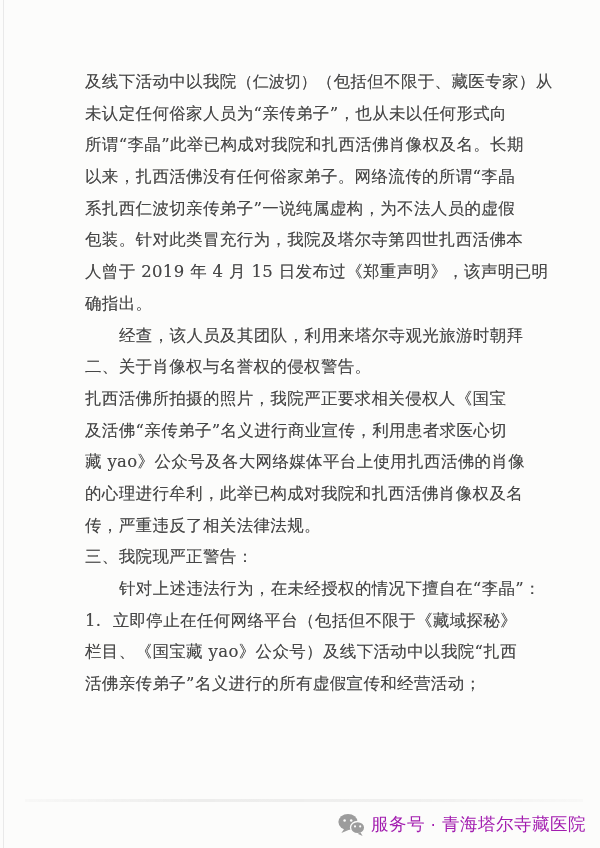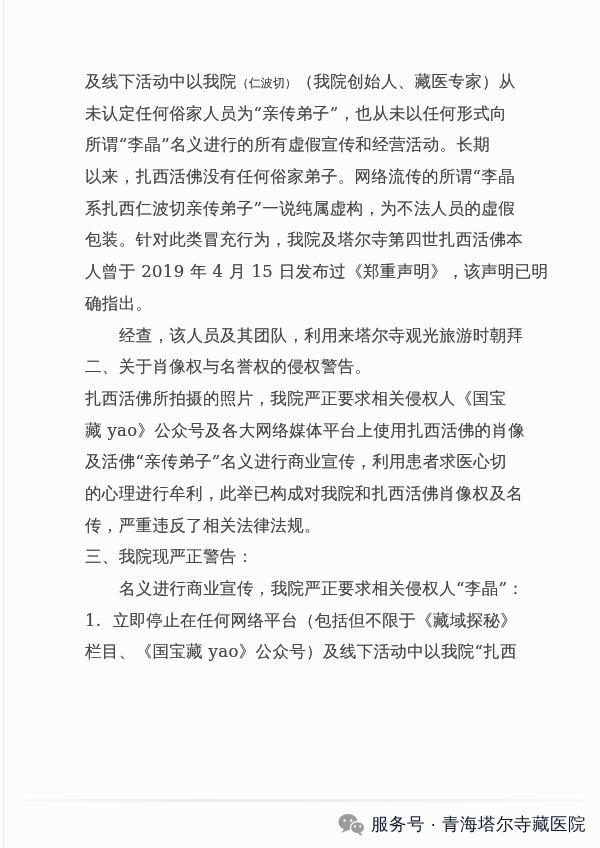--- a/index.html
+++ b/index.html
@@ -50,85 +50,86 @@
     letter-spacing: 0.35px;
     text-shadow: 0 0 0.5px rgba(80,80,80,0.55);
   }
   .line {
     height: 31.7px;
     line-height: 31.7px;
     white-space: pre;
   }
   .line.indent { padding-left: 34px; }
   .seg.small {
-    font-size: 12px;
+    font-size: 16px;
     letter-spacing: 0;
   }
   .footer {
     position: absolute;
     top: 811px;
     right: 14px;
     height: 26px;
     display: flex;
     align-items: center;
     gap: 6px;
-    color: #0f172a;
+    color: #a21caf;
     font-family: "Liberation Sans", "DejaVu Sans", sans-serif;
     font-size: 17.5px;
     letter-spacing: 0.5px;
   }
   .footer .wx-icon { display: inline-flex; }
 </style>
 </head>
 <body>
 
 <div class="stage">
 
   <div class="scan-edge-left"></div>
 
   <div class="doc" id="doc">
-  <div class="line"><span class="seg pre">及线下活动中以我院</span><span class="seg small">（仁波切）</span><span class="seg post">（我院创始人、藏医专家）从</span></div>
+  <div class="line"><span class="seg pre">及线下活动中以我院</span><span class="seg small">（仁波切）</span><span class="seg post">（包括但不限于、藏医专家）从</span></div>
 
   <div class="line"><span class="seg pre">未认定任何俗家人员为“亲传弟子”，也从未以任何形式向</span><span class="seg small"></span><span class="seg post"></span></div>
 
-  <div class="line"><span class="seg pre">所谓“李晶”名义进行的所有虚假宣传和经营活动。长期</span><span class="seg small"></span><span class="seg post"></span></div>
+  <div class="line"><span class="seg pre">所谓“李晶”此举已构成对我院和扎西活佛肖像权及名。长期</span><span class="seg small"></span><span class="seg post"></span></div>
 
   <div class="line"><span class="seg pre">以来，扎西活佛没有任何俗家弟子。网络流传的所谓“李晶</span><span class="seg small"></span><span class="seg post"></span></div>
 
   <div class="line"><span class="seg pre">系扎西仁波切亲传弟子”一说纯属虚构，为不法人员的虚假</span><span class="seg small"></span><span class="seg post"></span></div>
 
   <div class="line"><span class="seg pre">包装。针对此类冒充行为，我院及塔尔寺第四世扎西活佛本</span><span class="seg small"></span><span class="seg post"></span></div>
 
   <div class="line"><span class="seg pre">人曾于 2019 年 4 月 15 日发布过《郑重声明》，该声明已明</span><span class="seg small"></span><span class="seg post"></span></div>
 
   <div class="line"><span class="seg pre">确指出。</span><span class="seg small"></span><span class="seg post"></span></div>
 
   <div class="line indent"><span class="seg pre">经查，该人员及其团队，利用来塔尔寺观光旅游时朝拜</span><span class="seg small"></span><span class="seg post"></span></div>
 
   <div class="line"><span class="seg pre">二、关于肖像权与名誉权的侵权警告。</span><span class="seg small"></span><span class="seg post"></span></div>
 
   <div class="line"><span class="seg pre">扎西活佛所拍摄的照片，我院严正要求相关侵权人《国宝</span><span class="seg small"></span><span class="seg post"></span></div>
 
+  <div class="line"><span class="seg pre">及活佛“亲传弟子”名义进行商业宣传，利用患者求医心切</span><span class="seg small"></span><span class="seg post"></span></div>
+
   <div class="line"><span class="seg pre">藏 yao》公众号及各大网络媒体平台上使用扎西活佛的肖像</span><span class="seg small"></span><span class="seg post"></span></div>
-
-  <div class="line"><span class="seg pre">及活佛“亲传弟子”名义进行商业宣传，利用患者求医心切</span><span class="seg small"></span><span class="seg post"></span></div>
 
   <div class="line"><span class="seg pre">的心理进行牟利，此举已构成对我院和扎西活佛肖像权及名</span><span class="seg small"></span><span class="seg post"></span></div>
 
 
   <div class="line"><span class="seg pre">传，严重违反了相关法律法规。</span><span class="seg small"></span><span class="seg post"></span></div>
 
   <div class="line"><span class="seg pre">三、我院现严正警告：</span><span class="seg small"></span><span class="seg post"></span></div>
 
-  <div class="line indent"><span class="seg pre">名义进行商业宣传，我院严正要求相关侵权人“李晶”：</span><span class="seg small"></span><span class="seg post"></span></div>
+  <div class="line indent"><span class="seg pre">针对上述违法行为，在未经授权的情况下擅自在“李晶”：</span><span class="seg small"></span><span class="seg post"></span></div>
 
   <div class="line"><span class="seg pre">1.  立即停止在任何网络平台（包括但不限于《藏域探秘》</span><span class="seg small"></span><span class="seg post"></span></div>
 
   <div class="line"><span class="seg pre">栏目、《国宝藏 yao》公众号）及线下活动中以我院“扎西</span><span class="seg small"></span><span class="seg post"></span></div>
 
+  <div class="line"><span class="seg pre">活佛亲传弟子”名义进行的所有虚假宣传和经营活动；</span><span class="seg small"></span><span class="seg post"></span></div>
 
 </div>
 
   <div class="page-bottom-shadow"></div>
 
   <div class="footer">
     <span class="wx-icon">
       <svg width="27" height="23" viewBox="0 0 27 23" xmlns="http://www.w3.org/2000/svg">
         <ellipse cx="10" cy="9" rx="9.6" ry="8.1" fill="#9c9c9c"></ellipse>
         <path d="M6.5 15.5 L3.4 20 L10.5 17 Z" fill="#9c9c9c"></path>

